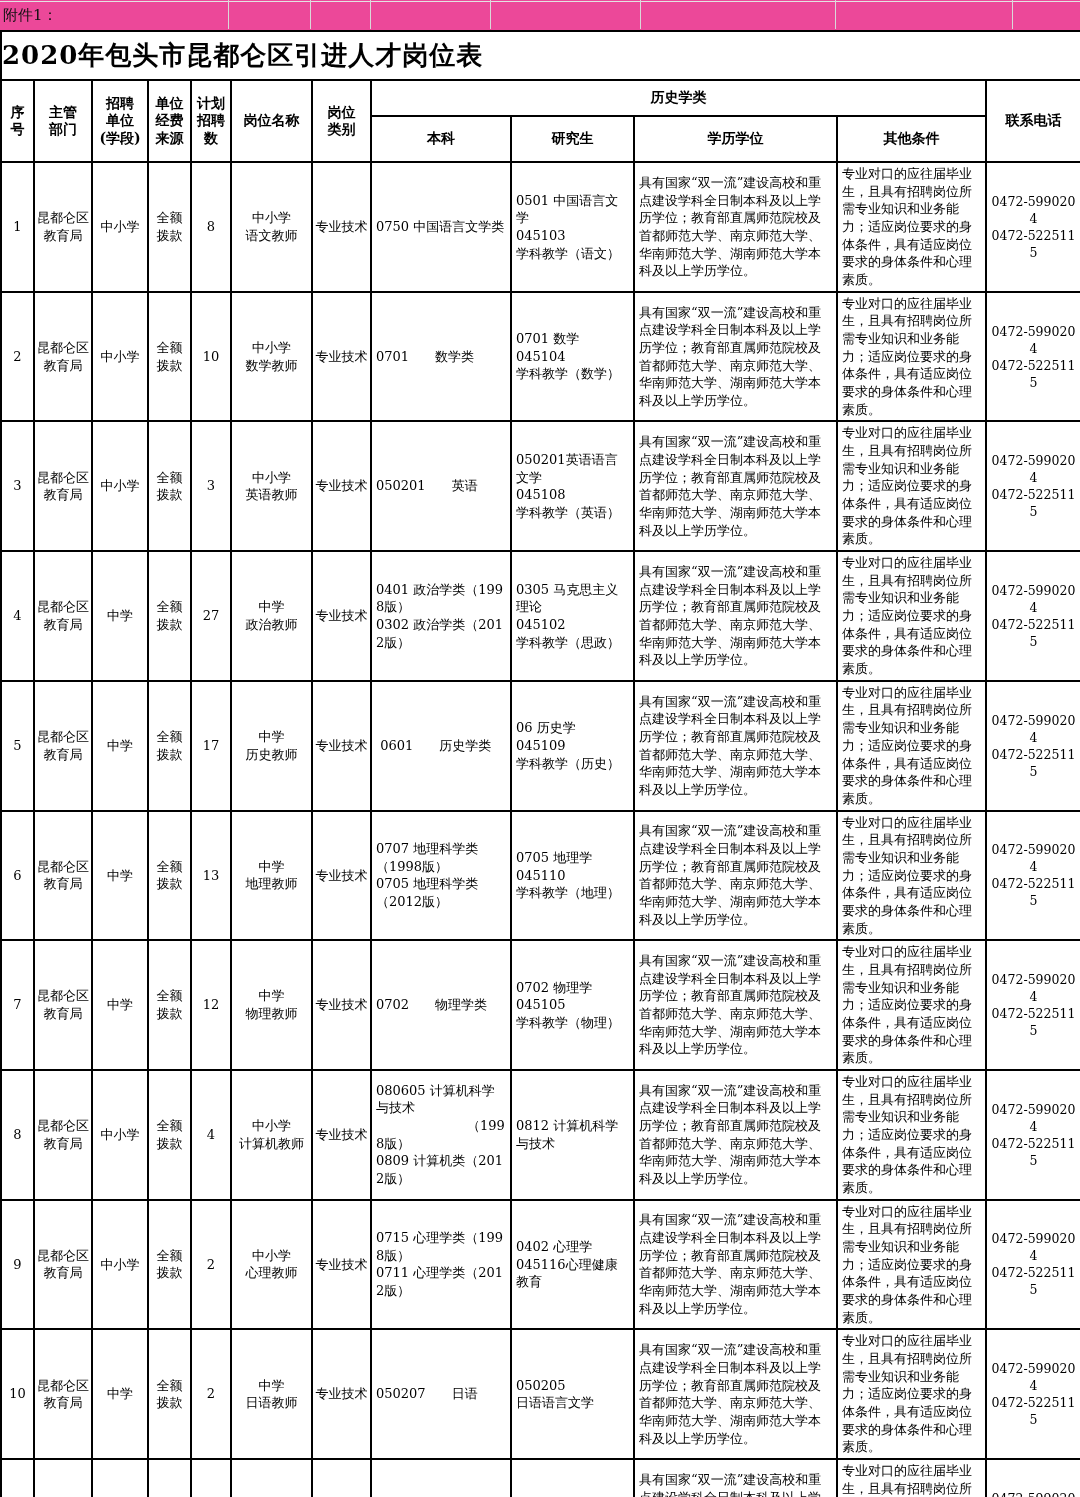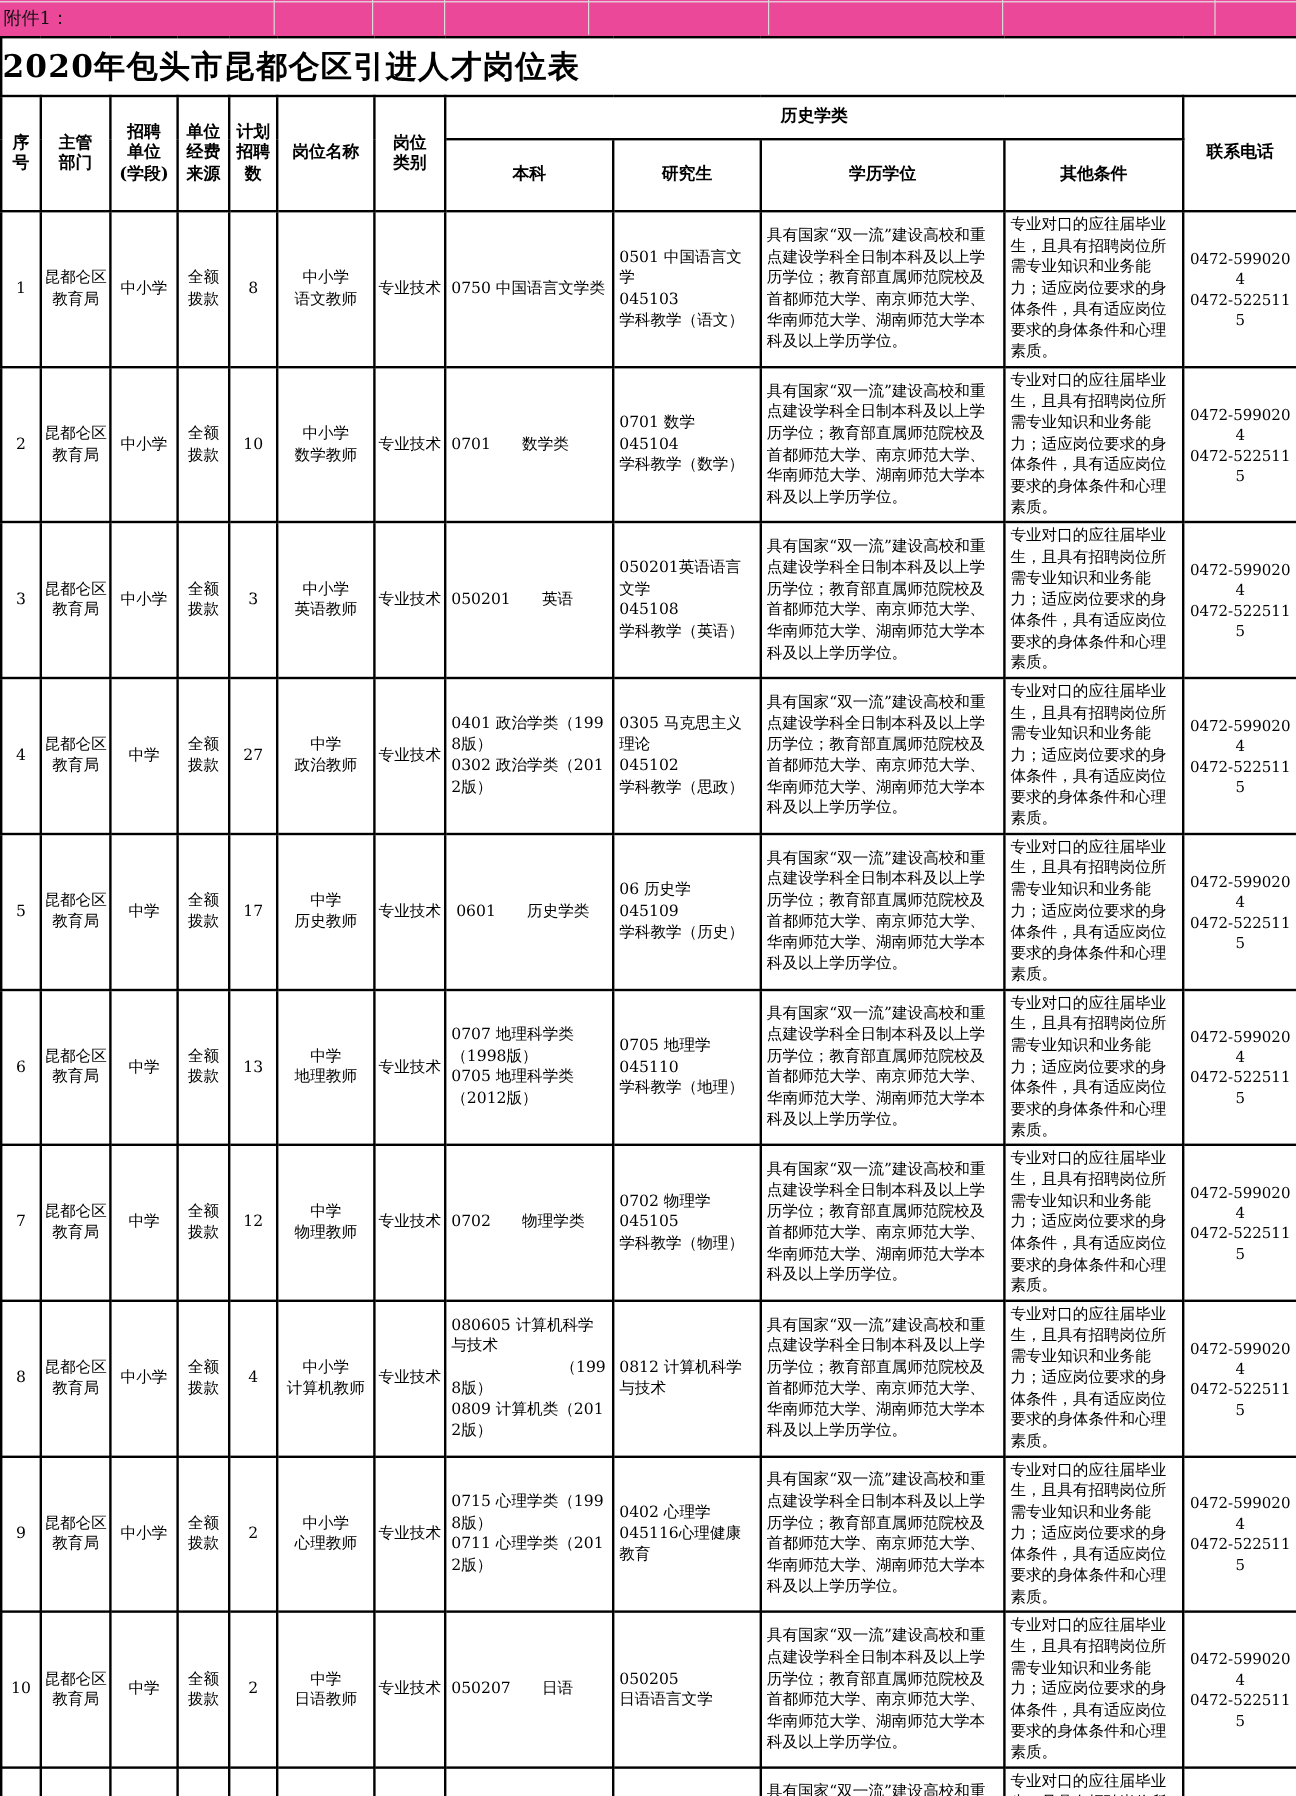--- a/index.html
+++ b/index.html
@@ -23,21 +23,21 @@
     word-break:break-all;
   }
   .title-cell {
     height:47px; text-align:left; font-weight:bold; font-size:26px;
     letter-spacing:1px; padding:0;
   }
   tr.h1 td, tr.h2 td {
     text-align:center; font-weight:bold; font-size:14px; line-height:1.25; padding:0 1px;
   }
   tr.h1 { height:36px; }
-  tr.h2 { height:60px; }
+  tr.h2 { height:46px; }
   tbody td { font-size:13px; line-height:1.36; }
   td.c { text-align:center; padding:1px 1px; }
   td.l { text-align:left; padding:2px 4px 2px 4px; }
   td.phone { text-align:center; font-size:12.5px; padding:18px 1px; }
   tbody tr:nth-child(1){height:115px}
   tbody tr:nth-child(2){height:123px}
   tbody tr:nth-child(3){height:122px}
   tbody tr:nth-child(4){height:125px}
   tbody tr:nth-child(5){height:122px}
   tbody tr:nth-child(6){height:123px}

